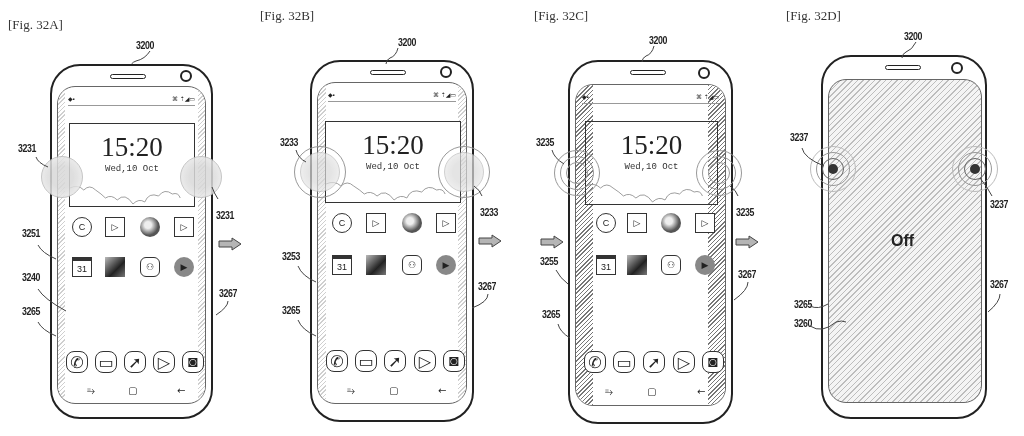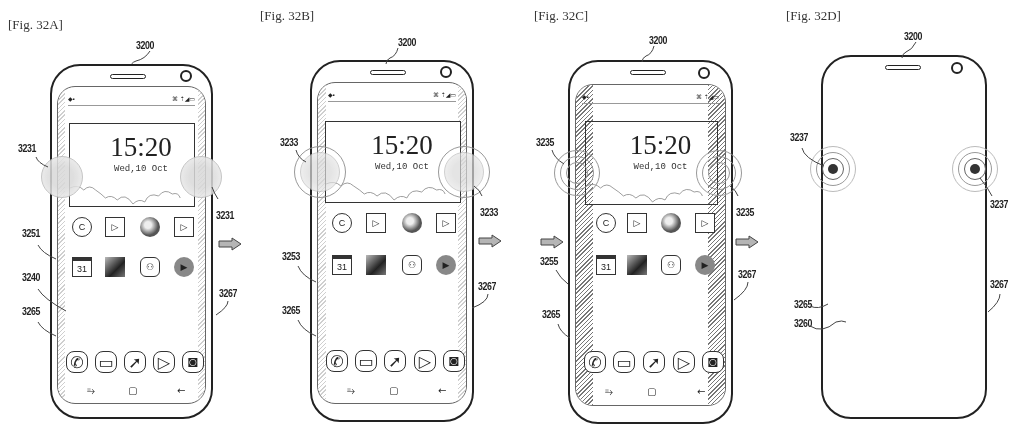--- a/index.html
+++ b/index.html
@@ -10,21 +10,21 @@
   .phone{position:absolute;border:2px solid #222;border-radius:30px;background:#fff;box-sizing:border-box;}
   .speaker{position:absolute;height:5px;border:1.5px solid #222;border-radius:4px;box-sizing:border-box;}
   .camera{position:absolute;width:12px;height:12px;border:2px solid #222;border-radius:50%;box-sizing:border-box;}
   .screen{position:absolute;border:1px solid #666;border-radius:18px;box-sizing:border-box;overflow:hidden;background:#fff;}
   .edge{position:absolute;top:0;bottom:0;background:repeating-linear-gradient(135deg,#cfcfcf 0 1px,#ffffff 1px 3px);}
   .edge.dark{background:repeating-linear-gradient(135deg,#777 0 1px,#ffffff 1px 3px);}
   .screen.off{background:repeating-linear-gradient(135deg,#bdbdbd 0 1px,#f4f4f4 1px 4px);}
   .statusbar{position:absolute;left:10px;right:10px;height:10px;border-bottom:1px solid #999;font-family:"Liberation Sans",sans-serif;font-size:6px;}
   .sb-left{position:absolute;left:0;top:0;}
   .sb-right{position:absolute;right:0;top:0;}
-  .widget{position:absolute;border:1.5px solid #333;box-sizing:border-box;background:#fff;overflow:hidden;padding-left:9px;}
+  .widget{position:absolute;border:1.5px solid #333;box-sizing:border-box;background:#fff;overflow:hidden;}
   .clock{position:absolute;width:100%;text-align:center;top:8px;font-family:"Liberation Serif",serif;font-size:27px;color:#222;}
   .date{position:absolute;width:100%;text-align:center;top:40px;font-family:"Liberation Mono",monospace;font-size:9px;color:#333;}
   .clouds{position:absolute;left:0;bottom:0;width:100%;height:28px;}
   .icon{position:absolute;width:20px;height:20px;display:flex;align-items:center;justify-content:center;font-family:"Liberation Sans",sans-serif;font-size:9px;color:#222;box-sizing:border-box;}
   .dock-icon{position:absolute;width:22px;height:22px;border:1.3px solid #333;border-radius:8px;display:flex;align-items:center;justify-content:center;box-sizing:border-box;background:#fff;}
   .nav{position:absolute;font-family:"DejaVu Sans",sans-serif;font-size:10px;color:#222;}
   .touch{position:absolute;border-radius:50%;box-sizing:border-box;}
   .touch.a{background:radial-gradient(circle,#d9d9d9 0 40%,#e6e6e6 70%,rgba(230,230,230,0.6) 100%);border:1px solid #bbb;}
   .touch.ring{border:1px solid #999;background:transparent;}
   .dot{position:absolute;width:10px;height:10px;border-radius:50%;background:#333;}
@@ -236,20 +236,23 @@
       <path d="M1 4 h13 v-3 l9 6 l-9 6 v-3 h-13 z" fill="#b5b5b5" stroke="#444" stroke-width="1"></path>
     </svg>
 </div>
 
 <div class="fig" style="left:768px;">
   <div class="caption" style="left:18px;">[Fig. 32D]</div>
   <div class="ref" style="left:136px;top:30px;">3200</div>
   <div class="phone" style="left:53px;top:55px;width:166px;height:364px;">
     <div class="speaker" style="left:62px;top:8px;width:36px;"></div>
     <div class="camera" style="left:128px;top:5px;"></div>
+    <div class="screen off" style="left:5px;top:22px;width:154px;height:324px;">
+      <div class="off-text" style="left:62px;top:152px;">Off</div>
+    </div>
   </div>
   <div class="touch ring" style="left:54px;top:158px;width:22px;height:22px;border-color:#666;"></div>
   <div class="touch ring" style="left:48px;top:152px;width:34px;height:34px;"></div>
   <div class="touch ring" style="left:42px;top:146px;width:46px;height:46px;border-color:#bbb;"></div>
   <div class="dot" style="left:60px;top:164px;"></div>
   <div class="touch ring" style="left:196px;top:158px;width:22px;height:22px;border-color:#666;"></div>
   <div class="touch ring" style="left:190px;top:152px;width:34px;height:34px;"></div>
   <div class="touch ring" style="left:184px;top:146px;width:46px;height:46px;border-color:#bbb;"></div>
   <div class="dot" style="left:202px;top:164px;"></div>
   <div class="ref" style="left:22px;top:131px;">3237</div>

